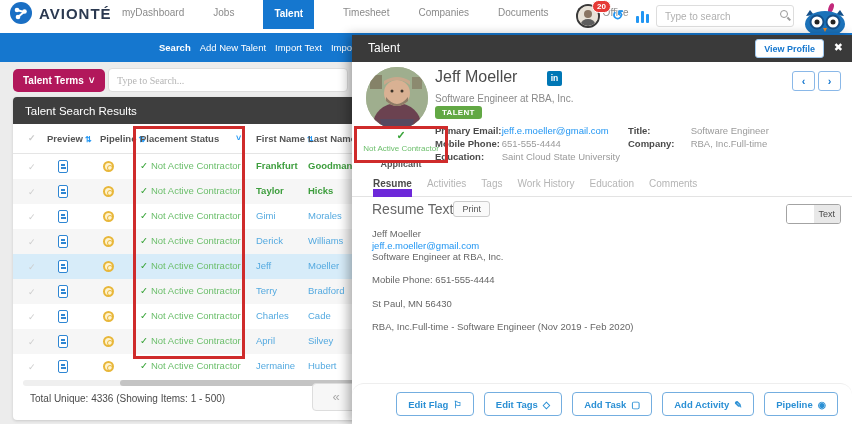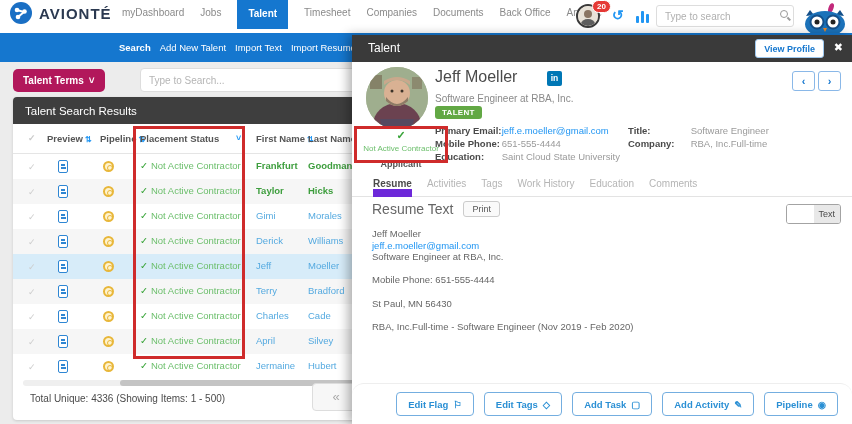--- a/index.html
+++ b/index.html
@@ -4,21 +4,21 @@
 <style>
   * { margin:0; padding:0; box-sizing:border-box; }
   body { background:#d8d8d8; font-family:"Liberation Sans", sans-serif; }
   .screen { position:relative; width:852px; height:424px; background:#ececec; overflow:hidden;
             font-family:"Liberation Sans", sans-serif; }
 
   
   .topbar { position:absolute; left:0; top:0; width:852px; height:33px; background:#fff; z-index:5; }
   .logo { position:absolute; left:10px; top:2px; display:flex; align-items:center; gap:7px; }
   .brand-text { font-size:15px; font-weight:bold; color:#2b3950; letter-spacing:1px; }
-  .main-nav { position:absolute; left:122px; top:0; height:24px; display:flex; align-items:center; gap:16px; }
+  .main-nav { position:absolute; left:122px; top:0; height:24px; display:flex; align-items:center; gap:29px; }
   .nav-item { font-size:10px; color:#8a8a8a; cursor:pointer; white-space:nowrap; }
   .nav-item.active { background:#1577cf; color:#fff; padding:0 11px; height:31px; margin-top:2px;
                      display:flex; align-items:center; font-weight:bold; }
   .icon-avatar { position:absolute; left:576px; top:4px; width:24px; height:24px; border-radius:50%;
                  border:2px solid #3a3a3a; background:#e8e2d8; overflow:hidden; }
   .icon-avatar svg { display:block; }
   .notif-badge { position:absolute; left:592px; top:0px; background:#e53935; color:#fff; font-size:8px;
                  font-weight:bold; padding:1px 4px; border-radius:8px; border:1px solid #fff; z-index:6; }
   .refresh-icon { position:absolute; left:612px; top:7px; color:#2196f3; font-size:14px; font-weight:bold; cursor:pointer; }
   .chart-icon { position:absolute; left:636px; top:11px; display:flex; align-items:flex-end; gap:2px; height:12px; cursor:pointer; }
@@ -29,29 +29,29 @@
                       padding:0 22px 0 8px; color:#555; font-family:"Liberation Sans",sans-serif; outline:none; }
   .top-search input::placeholder { color:#b0b0b0; }
   .mag { position:absolute; right:6px; top:5px; width:8px; height:8px; border:1.5px solid #999; border-radius:50%; }
   .mag::after { content:""; position:absolute; left:6px; top:7px; width:4px; height:1.5px; background:#999; transform:rotate(45deg); }
   .owl { position:absolute; left:800px; top:2px; z-index:6; }
 
   
   .subnav { position:absolute; left:0; top:33px; width:852px; height:29px; background:#1577cf;
             display:flex; align-items:center; gap:9px; padding-left:119px; z-index:4; }
   .subnav-item { color:#fff; font-size:9.5px; cursor:pointer; white-space:nowrap; }
-  .subnav-item.active { font-weight:bold; }
+  .subnav-item.active { font-weight:bold;margin-left:40px; }
 
   
   .btn-talent-terms { position:absolute; left:13px; top:69px; height:23px; background:#b2175b; color:#fff;
                       font-size:10px; font-weight:bold; border:none; border-radius:5px; padding:0 10px;
                       display:flex; align-items:center; gap:5px; cursor:pointer; font-family:"Liberation Sans",sans-serif; }
   .filter-search { position:absolute; left:108px; top:68px; width:240px; height:24px; }
   .filter-search input { width:100%; height:100%; border:1px solid #ddd; border-radius:4px; font-size:10px;
-                         padding:0 8px; color:#555; background:#fff; font-family:Liberation Sans, sans-serif; outline:none;margin-left:32px; }
+                         padding:0 8px; color:#555; background:#fff; font-family:Liberation Serif, serif; outline:none; }
   .filter-search input::placeholder { color:#b5b5b5; }
 
   
   .results-card { position:absolute; left:13px; top:97px; width:346px; height:323px; background:#fff;
                   border-radius:4px; box-shadow:0 1px 3px rgba(0,0,0,.15); overflow:hidden; }
   .results-header { position:absolute; left:0; top:0; width:100%; height:27px; background:#3e3e3e; color:#fff;
                     font-size:11.5px; display:flex; align-items:center; padding-left:12px; }
   .thead { position:absolute; left:0; top:27px; width:100%; height:30px; border-bottom:1px solid #e5e5e5; }
   .th { position:absolute; top:9px; font-size:9.5px; font-weight:bold; color:#555; white-space:nowrap; }
   .sort-ic { color:#2196f3; font-size:8px; margin-left:2px; }
@@ -114,21 +114,21 @@
   .fl-0 .flabel,.fl-1 .flabel,.fl-2 .flabel { width:64px; }
   .fr-0 { left:276px; top:90px; } .fr-1 { left:276px; top:103px; }
   .fr-0 .flabel,.fr-1 .flabel { width:60px; }
   .pager-arrows { position:absolute; left:440px; top:36px; display:flex; gap:3px; }
   .arrow-btn { width:23px; height:20px; border:1px solid #8ab8e8; border-radius:3px; background:#fff;
                color:#1577cf; font-size:11px; font-weight:bold; cursor:pointer; line-height:18px; text-align:center; }
   .tabs { position:absolute; left:0; top:140px; width:100%; height:22px; border-bottom:1px solid #e3e3e3;
           display:flex; gap:15px; padding-left:21px; }
   .tab { font-size:10px; color:#b5b5b5; cursor:pointer; height:22px; line-height:18px; white-space:nowrap; }
   .tab.active { color:#4a4a4a; font-weight:bold; border-bottom:8px solid #6d28d9; }
-  .resume-head { position:absolute; left:20px; top:166px; display:flex; align-items:flex-start; gap:10px; }
+  .resume-head { position:absolute; left:20px; top:166px; display:flex; align-items:flex-start; }
   .resume-title { font-size:14px; color:#666; }
   .print-btn { font-size:9px; color:#555; background:#fafafa; border:1px solid #ccc; border-radius:3px;
                padding:2px 8px; cursor:pointer; font-family:"Liberation Sans",sans-serif; }
   .text-toggle { position:absolute; left:434px; top:169px; width:55px; height:20px; border:1px solid #a3a3a3;
                  border-radius:3px; display:flex; overflow:hidden; cursor:pointer; }
   .seg-left { width:50%; background:#fff; }
   .seg-right { width:50%; background:#e8e8e8; font-size:9px; color:#4a4a4a; text-align:center; line-height:18px; }
   .resume-lines { position:absolute; left:20px; top:193px; }
   .resume-lines p { font-size:9.5px; color:#666; line-height:11.6px; min-height:11.6px; white-space:nowrap; }
   .resume-lines p.link-line { color:#2196f3; cursor:pointer; }

